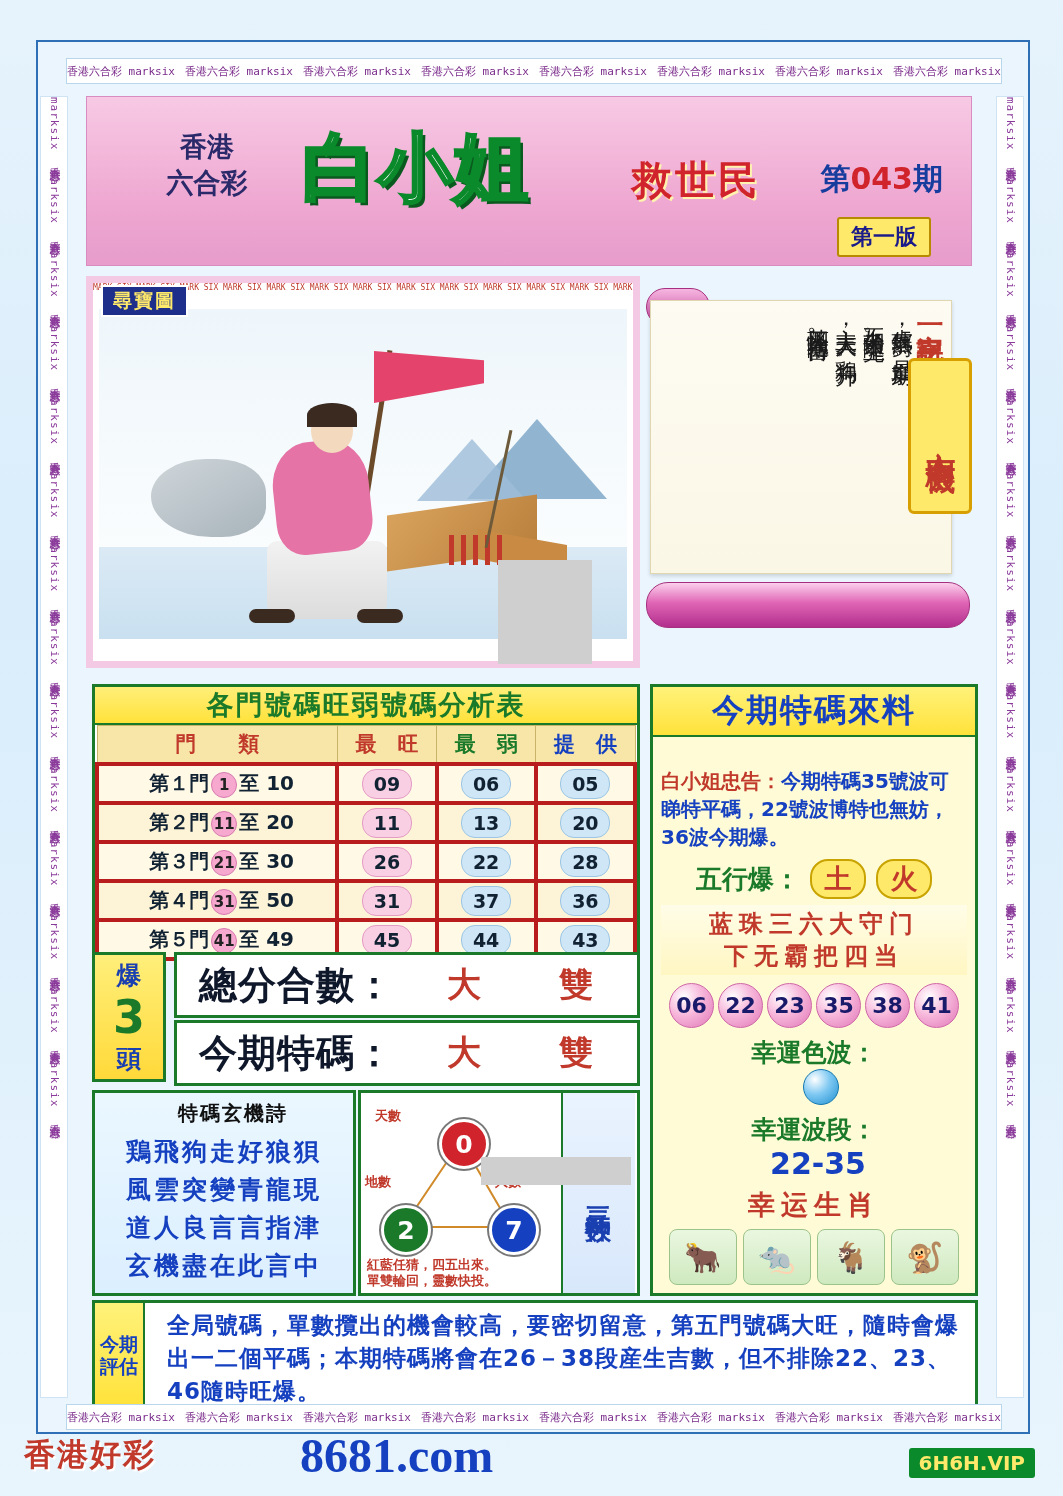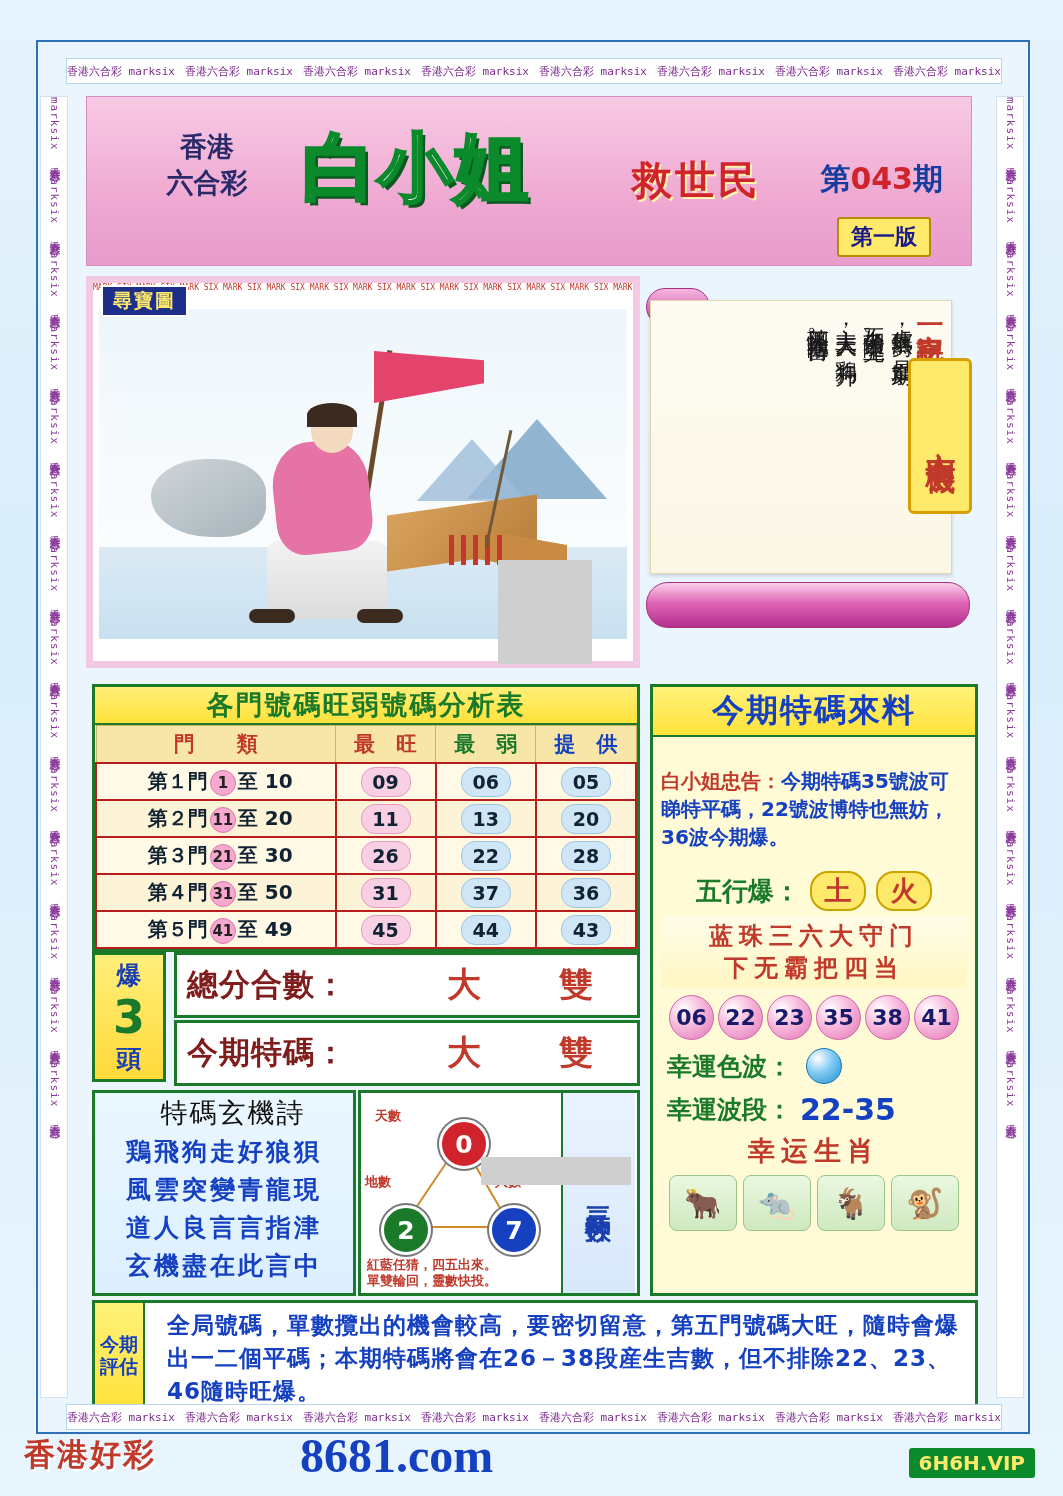--- a/index.html
+++ b/index.html
@@ -198,21 +198,21 @@
     display:flex;align-items:center;justify-content:center;letter-spacing:2px;
   }
   table.analysis{width:100%;border-collapse:collapse;}
   table.analysis th{
     background:#f7e6a8;color:#c0392b;font-size:21px;font-weight:bold;
     height:34px;border:1px solid #c9b26a;
   }
   table.analysis th.g{color:#1a7a2a;}
   table.analysis th.b{color:#1540c0;}
   table.analysis td{
-    height:33px;border:2px solid #b91c1c;text-align:center;
+    height:33px;border:4px solid #b91c1c;text-align:center;
     font-size:20px;font-weight:bold;color:#123;
     background:#fff9e6;
   }
   table.analysis tr:nth-child(even) td{background:#fdf3d6;}
   td.col-men{font-size:20px;color:#1a1a8a;text-align:left;padding-left:10px;}
   .ball-sm{
     display:inline-block;width:24px;height:24px;line-height:24px;border-radius:50%;
     background:#f7a8cf;color:#222;font-size:15px;text-align:center;margin:0 2px;border:1px solid #d77ab0;
   }
   .cell-ball{
@@ -232,33 +232,33 @@
   .bao .c1{font-size:25px;font-weight:bold;color:#1a3fb0;}
   .bao .c2{font-size:46px;font-weight:bold;color:#1a7a2a;line-height:44px;}
   .bao .c3{font-size:25px;font-weight:bold;color:#1a3fb0;}
   .rowbox{
     position:absolute;left:174px;width:460px;height:60px;
     border:3px solid #1a7a2a;background:#fff;display:flex;align-items:center;
   }
   .rowbox.r1{top:952px;}
   .rowbox.r2{top:1020px;}
   .rowbox .lbl{
-    font-size:31px;font-weight:bold;color:#7f1d1d;padding-left:10px;letter-spacing:1px;
+    font-size:38px;font-weight:bold;color:#0f172a;padding-left:22px;letter-spacing:1px;
   }
   .rowbox .val{
     margin-left:auto;padding-right:22px;font-size:34px;font-weight:bold;color:#c0392b;letter-spacing:22px;
   }
 
   
   .poem{
     position:absolute;left:92px;top:1090px;width:258px;height:200px;
     border:3px solid #1a7a2a;background:linear-gradient(180deg,#eaf7ff,#dcefff);
   }
   .poem-title{
-    height:40px;font-size:27px;font-weight:normal;color:#111;
+    height:40px;font-size:20px;font-weight:bold;color:#111;
     display:flex;align-items:center;justify-content:center;letter-spacing:2px;padding-left:18px;
   }
   .poem-line{
     font-size:25px;font-weight:bold;color:#1540c0;
     text-align:center;line-height:38px;letter-spacing:3px;
   }
 
   
   .sanyuan{
     position:absolute;left:358px;top:1090px;width:276px;height:200px;
@@ -300,21 +300,21 @@
     height:48px;background:linear-gradient(180deg,#fff27a,#ffe23a);
     border-bottom:2px solid #1a7a2a;
     font-size:32px;font-weight:bold;color:#1540c0;
     display:flex;align-items:center;justify-content:center;letter-spacing:2px;
   }
   .rb-advice{
     padding:6px 8px;font-size:20px;font-weight:bold;color:#1540c0;line-height:28px;margin-top:24px;
   }
   .rb-advice .r{color:#c0392b;}
   .rb-wx{
-    display:flex;align-items:center;justify-content:center;gap:10px;margin-top:14px;
+    display:flex;align-items:center;justify-content:center;gap:10px;margin-top:2px;
   }
   .rb-wx .t{font-size:26px;font-weight:bold;color:#1a7a2a;}
   .rb-wx .ball{
     width:52px;height:36px;border-radius:18px;background:#ffe96a;border:2px solid #c9a300;
     display:flex;align-items:center;justify-content:center;
     font-size:27px;font-weight:bold;color:#c0392b;
   }
   .rb-cal{
     margin:6px 8px 0;height:70px;
     background:linear-gradient(180deg,#fffde8,#fff6c2);
@@ -326,22 +326,22 @@
     display:flex;justify-content:center;gap:4px;margin-top:8px;
   }
   .rb-nums .n{
     width:43px;height:43px;border-radius:50%;
     background:radial-gradient(circle at 32% 30%,#ffffff 0%,#f7b6da 45%,#e077b8 100%);
     border:1px solid #cf67a8;
     display:flex;align-items:center;justify-content:center;
     font-size:22px;font-weight:bold;color:#1a1a6a;
   }
   .rb-line{
-    display:flex;align-items:center;padding:8px 14px 0;
-    font-size:25px;font-weight:bold;color:#1a7a2a;
+    display:flex;align-items:center;padding:8px 20px 0;
+    font-size:25px;font-weight:bold;color:#1a7a2a;flex-direction:column;
   }
   .rb-line .v{color:#1540c0;font-size:30px;margin-left:8px;}
   .rb-ballblue{
     width:34px;height:34px;border-radius:50%;margin-left:14px;
     background:radial-gradient(circle at 32% 28%,#ffffff,#7ec8f2 45%,#1f8fd0 100%);
     border:1px solid #1277b0;
   }
   .rb-lucky-title{
     margin-top:6px;text-align:center;font-size:27px;font-weight:bold;color:#c0392b;
     font-family:"DejaVu Serif","Liberation Serif",serif;letter-spacing:6px;

